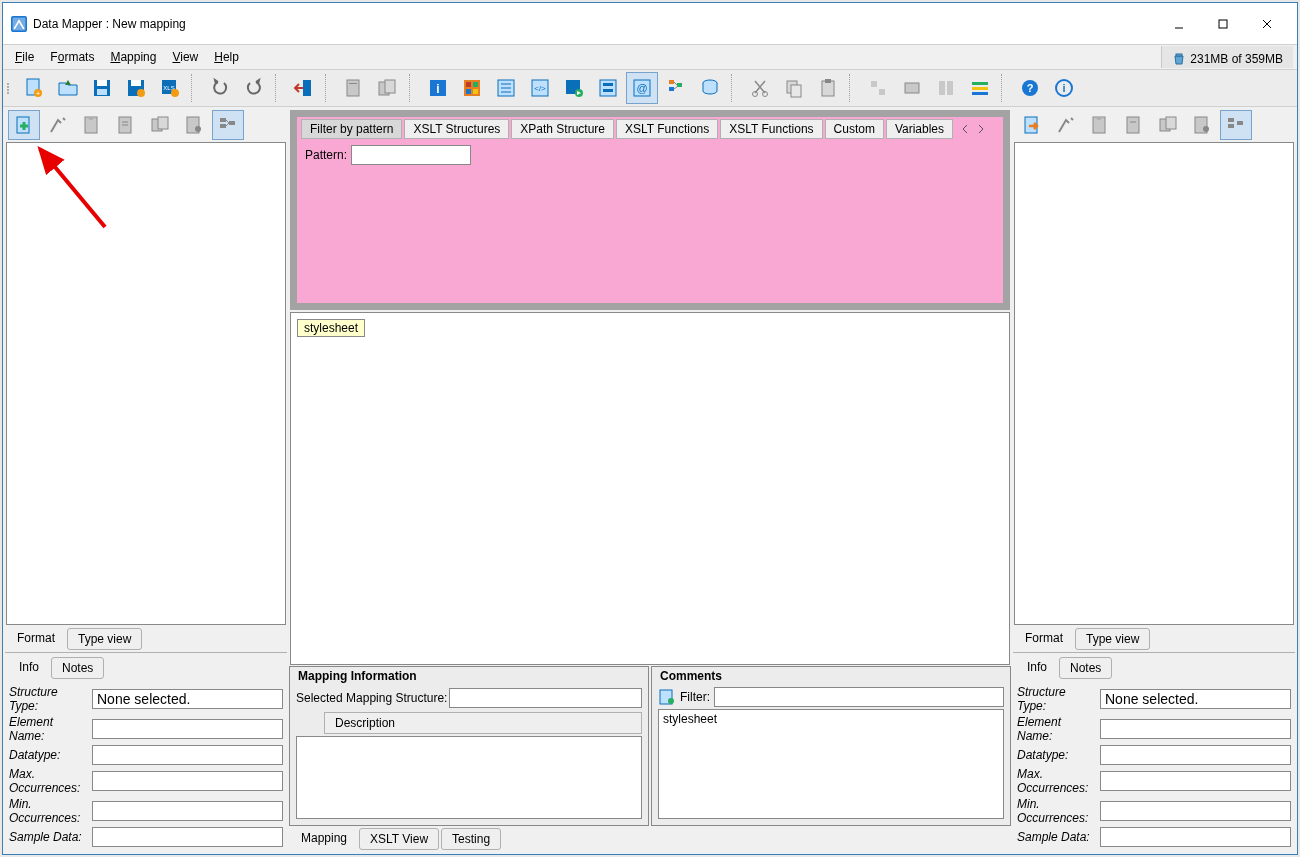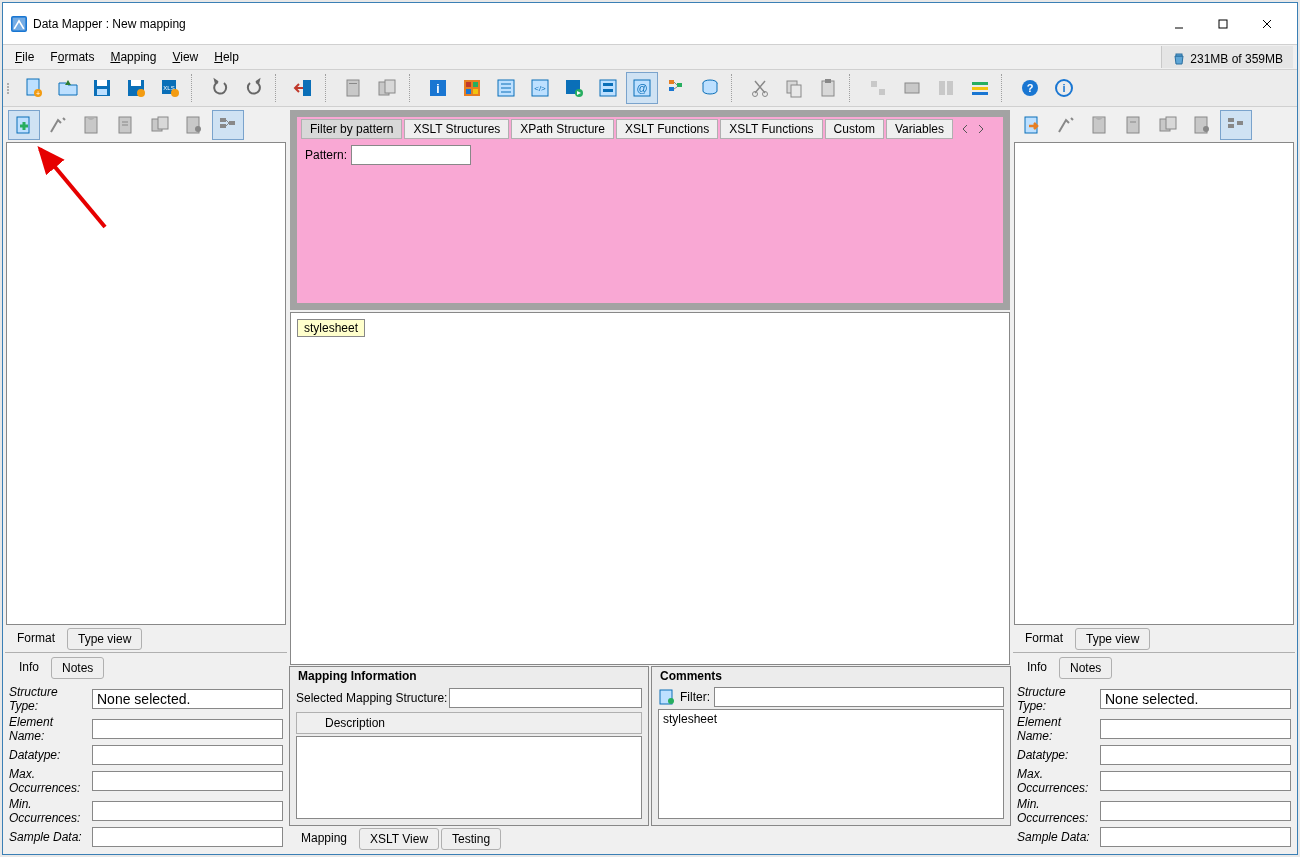--- a/index.html
+++ b/index.html
@@ -69,21 +69,21 @@
   .stylesheet-area { flex:1; border:1px solid #888; margin:1px; background:#fff; position:relative;}
   .stylesheet-node { position:absolute; top:6px; left:6px; background:#ffffcc; border:1px solid #888; padding:1px 6px; font-size:12px;}
   
   
   .bottom-split { display:flex; gap:2px; height:160px;}
   .fieldset { flex:1; border:1px solid #888; background:#ececec; padding:2px 6px 6px 6px; display:flex; flex-direction:column; position:relative;}
   .fieldset-label { font-weight:bold; font-size:12px; padding:0 2px; }
   .sel-row{ display:flex; align-items:center; gap:2px; margin-top:5px;}
   .sel-input{ flex:1; height:20px; border:1px solid #888; background:#fff;}
   .desc-box{ flex:1; background:#fff; border:1px solid #888; margin-top:2px;}
-  .desc-tab{ display:inline-block; padding:3px 28px; border:1px solid #b0b0b0; background:#efefef; margin-top:4px;}
+  .desc-tab{ display:inline-block; padding:3px 10px; border:1px solid #b0b0b0; background:#efefef; margin-top:4px;margin-left:28px;}
   .comment-filter-row{display:flex; align-items:center; gap:4px;}
   .comment-icon{ width:18px; height:18px;}
   .comment-list{ flex:1; background:#fff; border:1px solid #888; margin-top:2px; padding:2px 4px;}
   
   
   .bottom-tabs { display:flex; gap:2px; padding:2px;}
   
   
   .arrow-annotation { position:absolute; pointer-events:none; }
 </style>

